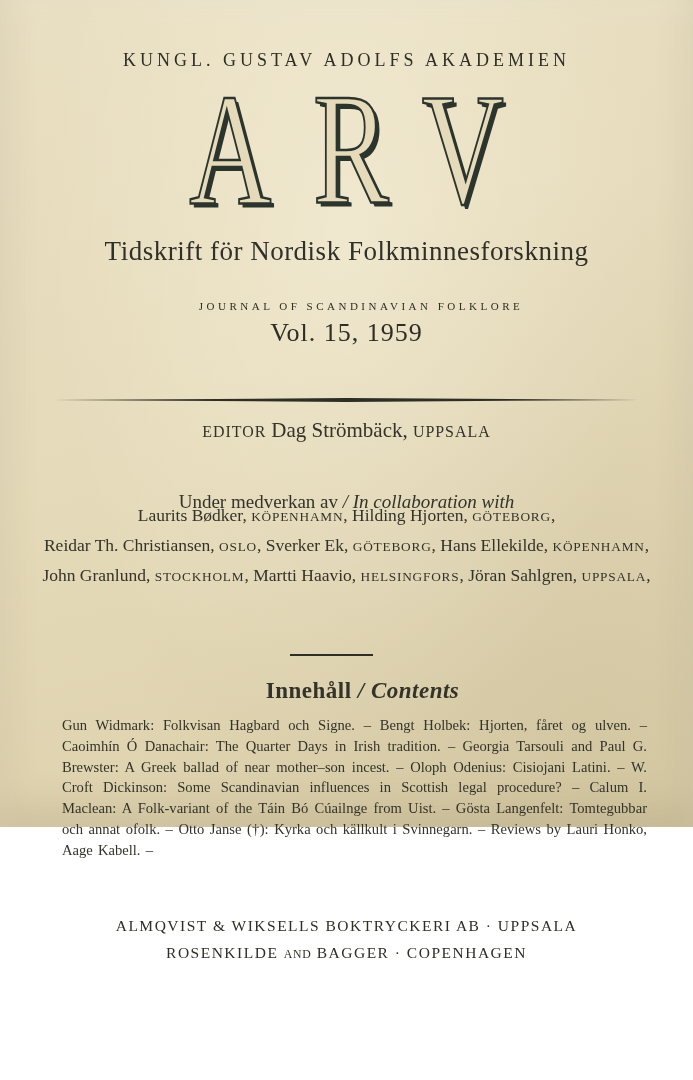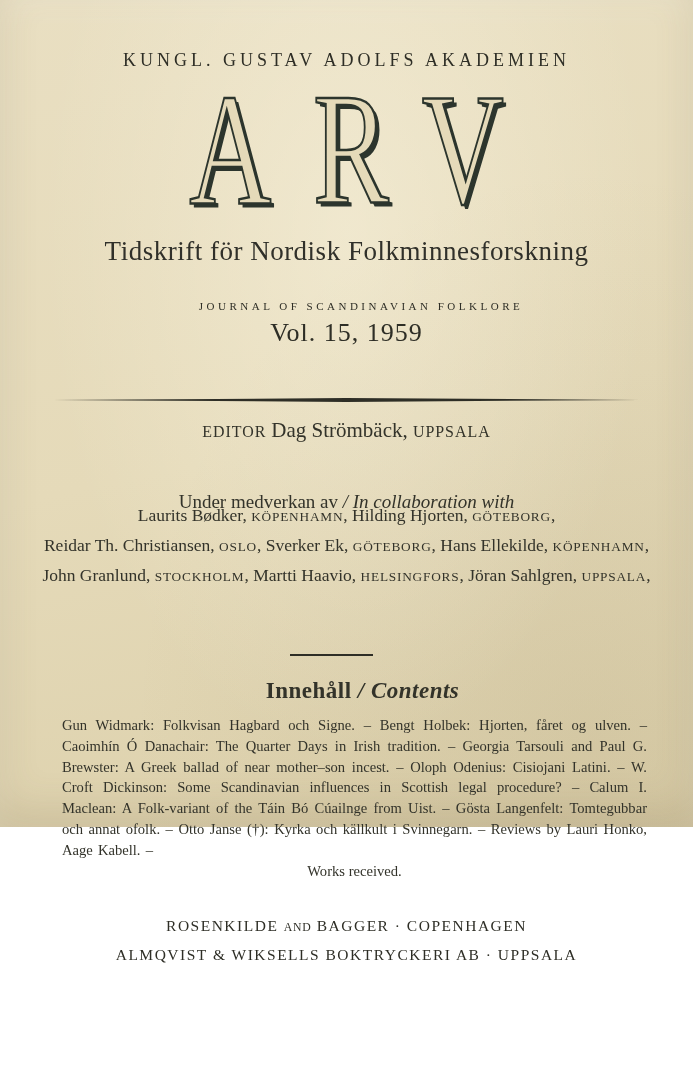--- a/index.html
+++ b/index.html
@@ -161,21 +161,20 @@
     <div><span>Reidar Th. Christiansen, </span><span class="sc">oslo</span><span>, Sverker Ek, </span><span class="sc">göteborg</span><span>, Hans Ellekilde, </span><span class="sc">köpenhamn</span><span>,</span></div>
     <div><span>John Granlund, </span><span class="sc">stockholm</span><span>, Martti Haavio, </span><span class="sc">helsingfors</span><span>, Jöran Sahlgren, </span><span class="sc">uppsala</span><span>,</span></div>
   </div>
 
   <div class="short-rule"></div>
 
   <div class="abs contents-heading"><span>Innehåll </span><span class="it">/ </span><span class="it">Contents</span></div>
 
   <div class="contents-block">
     <div class="contents-body">Gun Widmark: Folkvisan Hagbard och Signe. – Bengt Holbek: Hjorten, fåret og ulven. – Caoimhín Ó Danachair: The Quarter Days in Irish tradition. – Georgia Tarsouli and Paul G. Brewster: A Greek ballad of near mother–son incest. – Oloph Odenius: Cisiojani Latini. – W. Croft Dickinson: Some Scandinavian influences in Scottish legal procedure? – Calum I. Maclean: A Folk-variant of the Táin Bó Cúailnge from Uist. – Gösta Langenfelt: Tomtegubbar och annat ofolk. – Otto Janse (†): Kyrka och källkult i Svinnegarn. – Reviews by Lauri Honko, Aage Kabell. –</div>
-    <div class="contents-closing">Works received.</div>
   </div>
 
   <div class="abs imprint">
+    <div>ALMQVIST &amp; WIKSELLS BOKTRYCKERI AB · UPPSALA</div>
     <div><span>ROSENKILDE </span><span class="sc">and</span><span> BAGGER · COPENHAGEN</span></div>
-    <div>ALMQVIST &amp; WIKSELLS BOKTRYCKERI AB · UPPSALA</div>
   </div>
 
 </div>
 
 </body></html>

